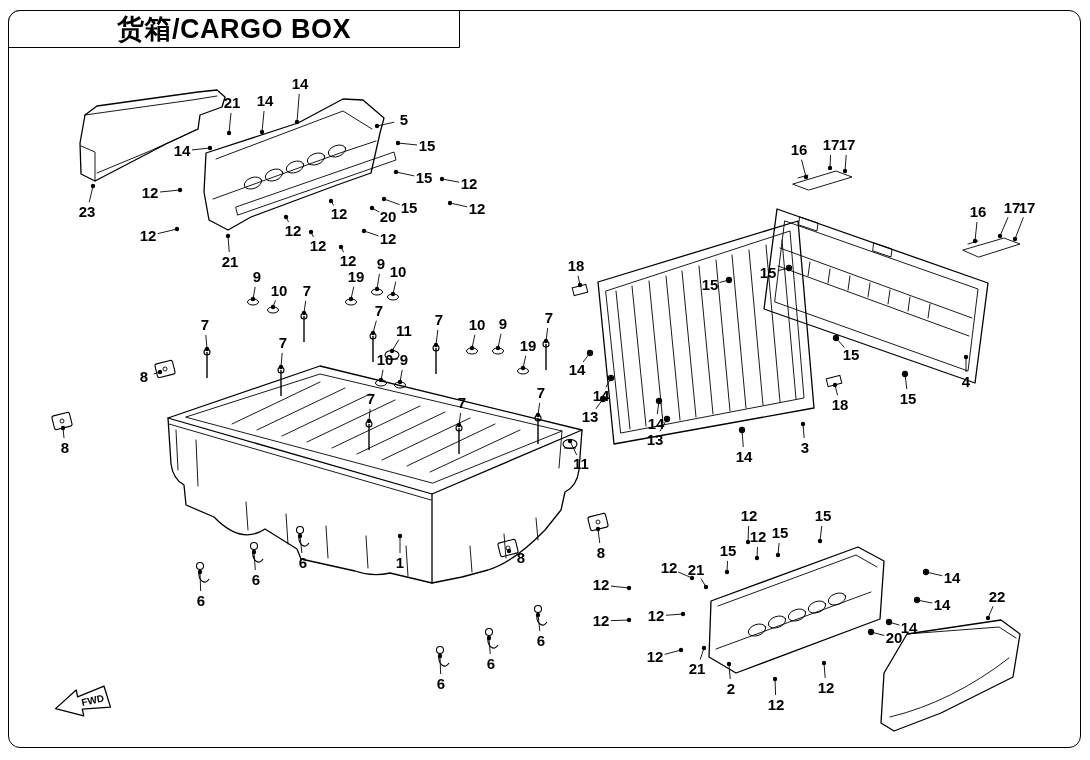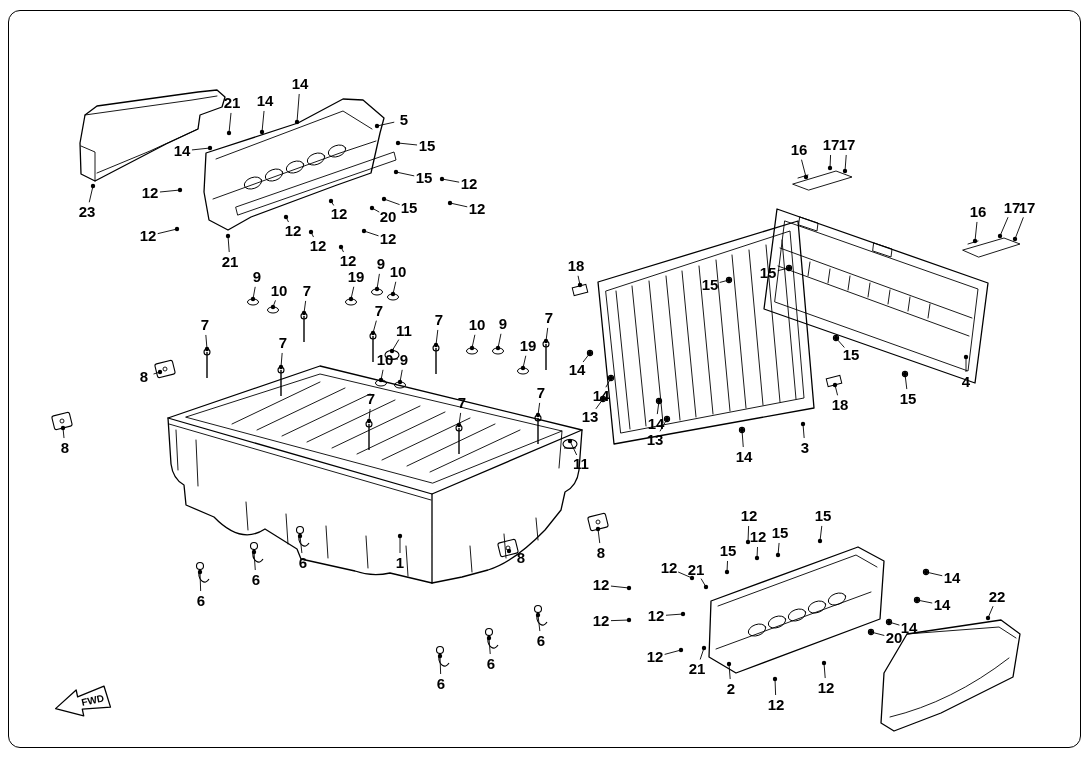--- a/index.html
+++ b/index.html
@@ -10,20 +10,23 @@
   #diagram{position:absolute;left:0;top:0;}
   #diagram text{font-family:"Liberation Sans",sans-serif;}
   .ol{fill:none;stroke:#000;stroke-width:1.3;stroke-linejoin:round;stroke-linecap:round;}
   .thin{fill:none;stroke:#000;stroke-width:0.9;stroke-linejoin:round;stroke-linecap:round;}
 </style>
 </head>
 <body>
 
 <div id="page">
   <div id="page-border"></div>
+  <div id="title-box">
+    <span id="title">货箱/CARGO BOX</span>
+  </div>
 
   <svg id="diagram" width="1090" height="760" viewBox="0 0 1090 760">
 
     <g>
       <path class="ol" d="M80,143 L85,115 L97,106 L198,92 L217,90 L225,97 L222,107 L200,115 L198,129 L166,144 L118,169 L95,181 L81,174 Z"></path>
       <path class="thin" d="M85,115 L192,100 L217,96"></path>
       <path class="thin" d="M198,129 L150,151 L97,173"></path>
       <path class="thin" d="M81,146 L95,152 L95,181"></path>
     </g>
 

